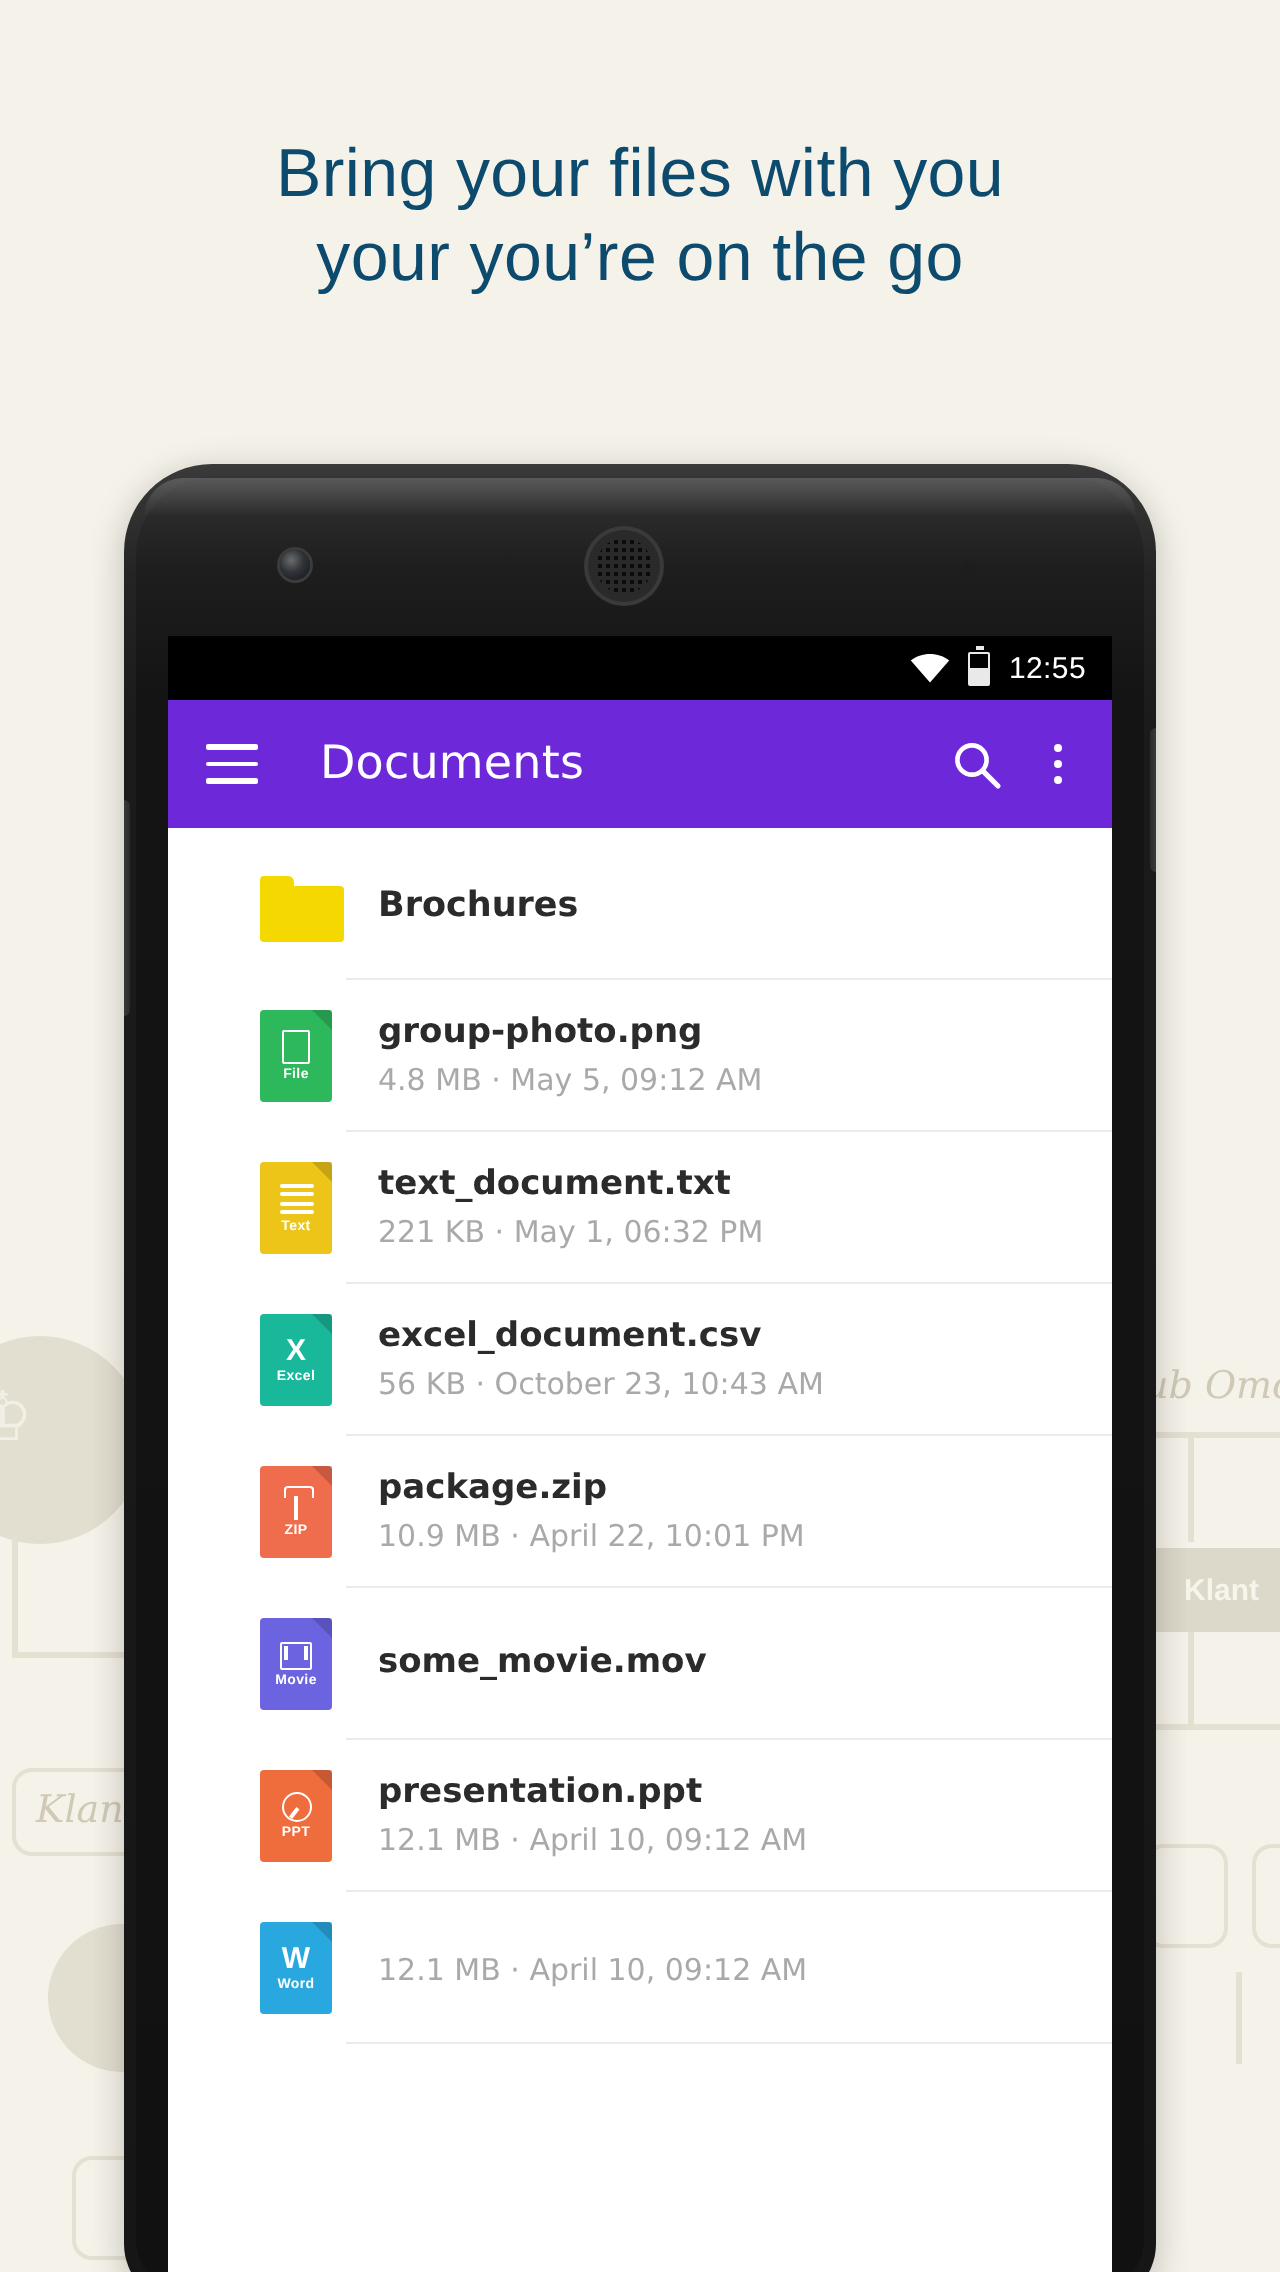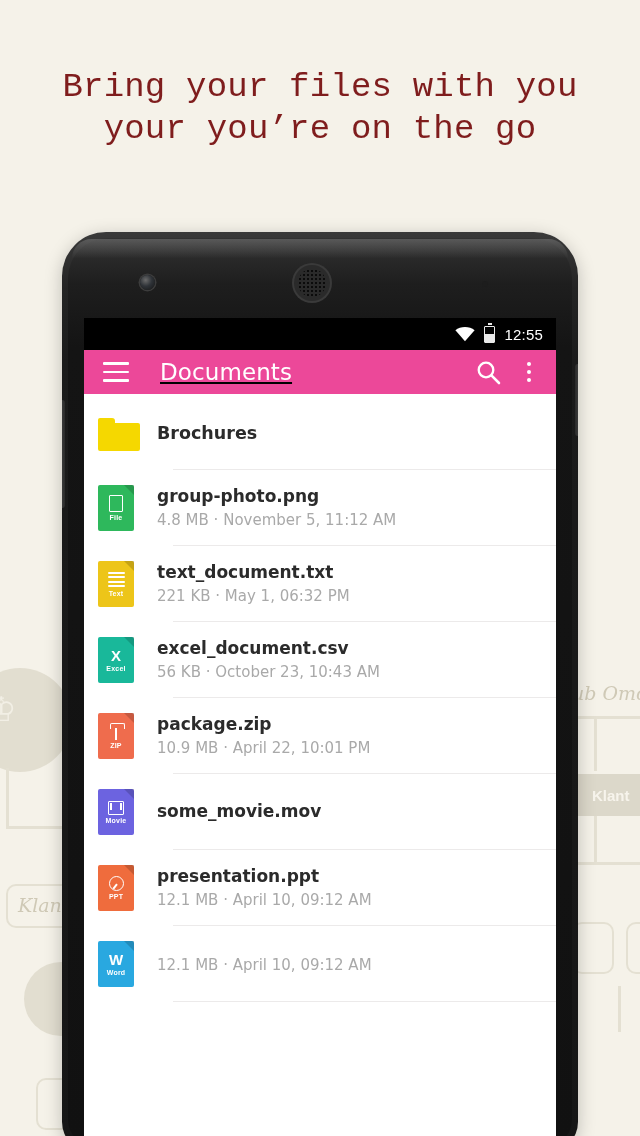--- a/index.html
+++ b/index.html
@@ -62,26 +62,26 @@
     line-height: 1;
   }
 
   
   .headline {
     position: absolute;
     top: 66px;
     left: 0;
     width: 640px;
     text-align: center;
-    color: #7f1d1d;
+    color: #0c4a6e;
     font-size: 34px;
     line-height: 1.24;
     font-weight: 400;
     letter-spacing: 0.2px;
-    font-family: Liberation Mono, monospace;
+    font-family: Liberation Sans, sans-serif;
   }
   .headline .l2 { display: block; }
 
   
   .phone {
     position: absolute;
     left: 62px;
     top: 232px;
     width: 516px;
     height: 920px;
@@ -210,26 +210,25 @@
     background: #e9e9e9;
   }
   .clock {
     color: #ffffff;
     font-size: 15px;
     font-family: "Liberation Sans", sans-serif;
     letter-spacing: 0.2px;
   }
 
   .appbar {
-    height: 44px;
-    background: #ec4899;
+    height: 64px;
+    background: #6d28d9;
     display: flex;
     align-items: center;
     padding: 0 16px 0 19px;
-    text-decoration: underline;
   }
   .hamburger {
     width: 26px;
     height: 20px;
     display: flex;
     flex-direction: column;
     justify-content: space-between;
     cursor: pointer;
   }
   .hamburger span {
@@ -271,21 +270,21 @@
     background: #ffffff;
   }
 
   
   .filelist {
     background: #ffffff;
   }
   .row {
     display: flex;
     align-items: center;
-    padding-left: 0;
+    padding-left: 32px;
     position: relative;
     cursor: pointer;
   }
   .row.folder { height: 76px; }
   .row.file { height: 76px; }
   .row:first-child { padding-top: 4px; }
 
   .row-divider {
     position: absolute;
     left: 89px;
@@ -555,21 +554,21 @@
 
       <div class="row file">
         <div class="icon-wrap">
           <div class="file-ico" style="background:#2eb85c;">
             <div class="doc-glyph"></div>
             <div class="kind">File</div>
           </div>
         </div>
         <div class="row-text">
           <div class="row-title">group-photo.png</div>
-          <div class="row-sub">4.8 MB · November 5, 11:12 AM</div>
+          <div class="row-sub">4.8 MB · May 5, 09:12 AM</div>
         </div>
         <div class="row-divider"></div>
       </div>
 
       <div class="row file">
         <div class="icon-wrap">
           <div class="file-ico" style="background:#edc519;">
             <div class="lines-glyph">
                 <i></i>
                 <i></i>

